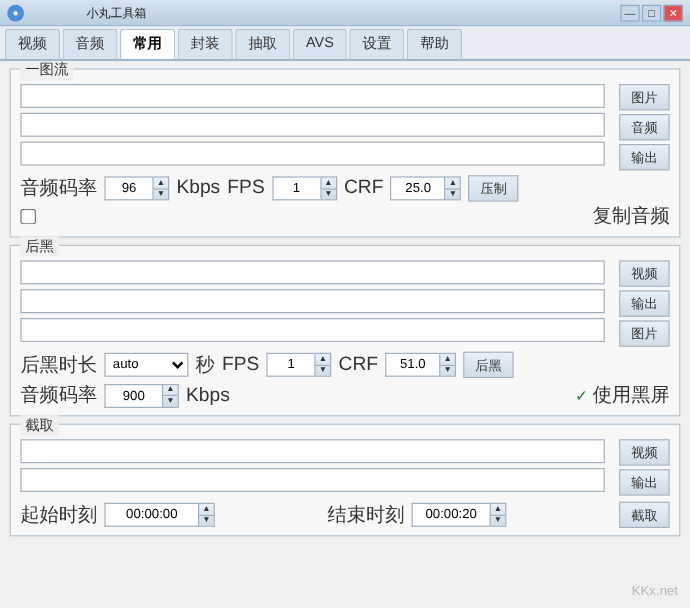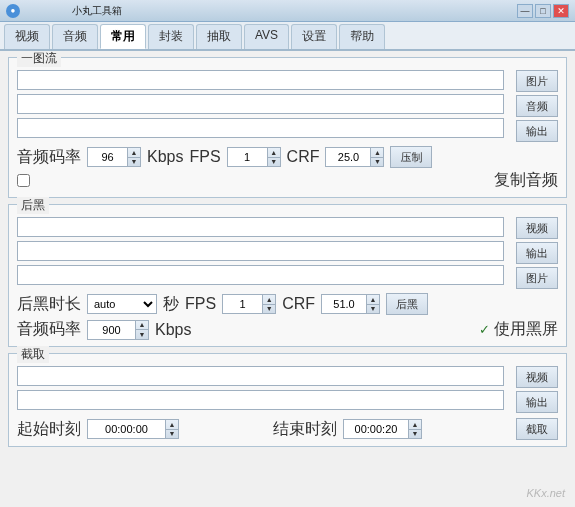--- a/index.html
+++ b/index.html
@@ -213,21 +213,20 @@
     }
     .col-inputs {
       flex: 1;
     }
     .watermark {
       position: fixed;
       bottom: 8px;
       right: 10px;
       color: rgba(100,100,100,0.4);
       font-size: 11px;
-      font-style: italic;
     }
     .checkbox-check {
       color: #2a7a2a;
       font-size: 13px;
     }
   </style>
 </head>
 <body>
 
 <div class="title-bar">

